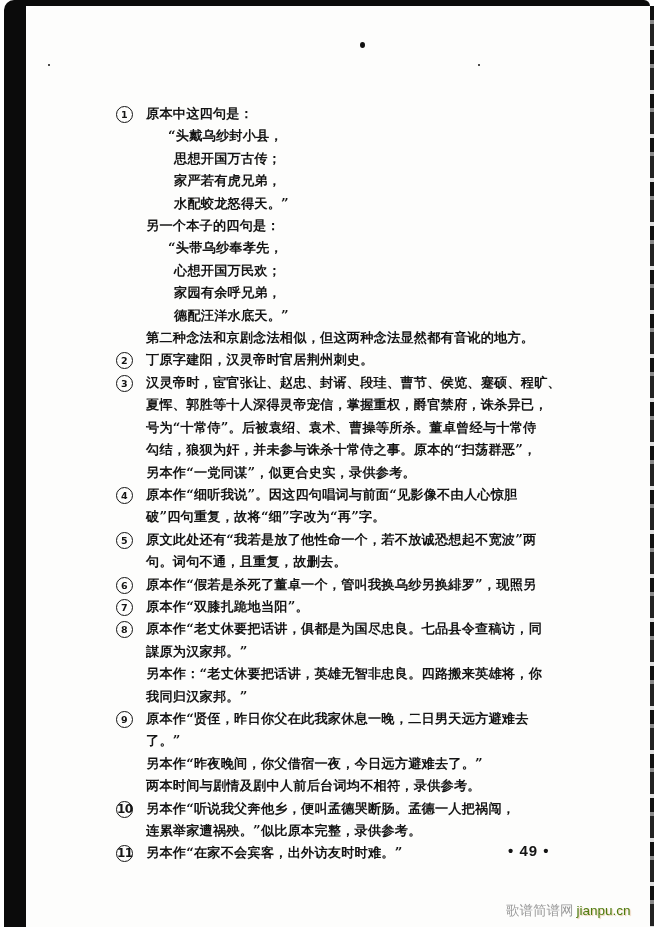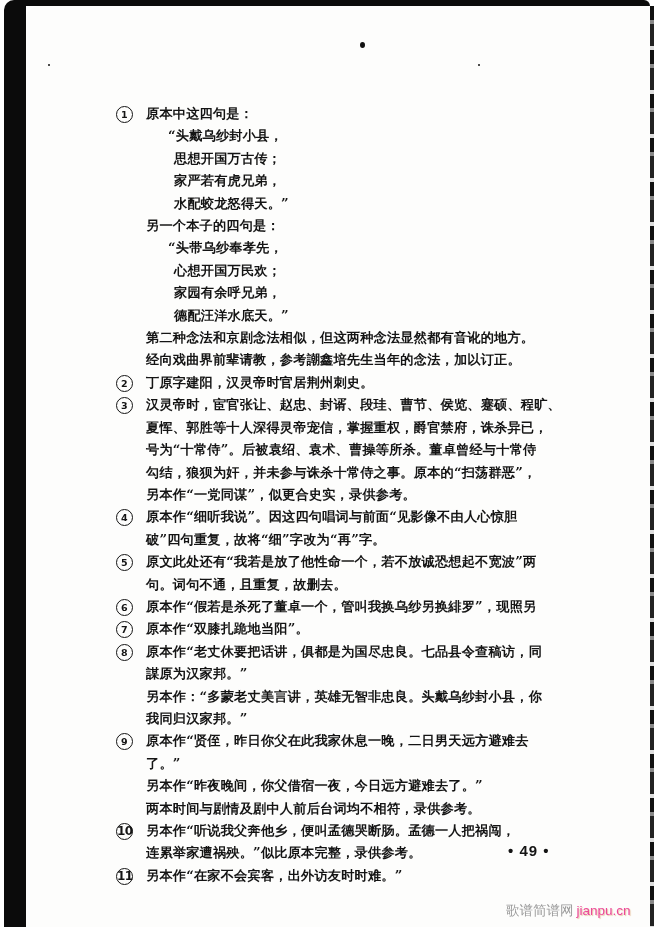--- a/index.html
+++ b/index.html
@@ -104,21 +104,21 @@
     .watermark {
       position: absolute;
       left: 506px;
       top: 902px;
       font-size: 13.5px;
       color: #9a9a9a;
       font-family: "DejaVu Sans", sans-serif;
       white-space: nowrap;
     }
     .watermark .wm-en {
-      color: #ec4899;
+      color: #4d7c0f;
       font-family: "Liberation Sans", sans-serif;
       margin-left: 3px;
       text-shadow: 1px 1px 1px #e8c8a8;
       margin-top: 16px;
     }
   </style>
 </head>
 <body>
 
 <div class="scan-edge-left"></div>
@@ -139,21 +139,20 @@
     <p class="verse first">“头戴乌纱封小县，</p>
     <p class="verse">思想开国万古传；</p>
     <p class="verse">家严若有虎兄弟，</p>
     <p class="verse">水配蛟龙怒得天。”</p>
     <p class="para">另一个本子的四句是：</p>
     <p class="verse first">“头带乌纱奉孝先，</p>
     <p class="verse">心想开国万民欢；</p>
     <p class="verse">家园有余呼兄弟，</p>
     <p class="verse">德配汪洋水底天。”</p>
     <p class="para">第二种念法和京剧念法相似，但这两种念法显然都有音讹的地方。</p>
-    <p class="para">经向戏曲界前辈请教，参考謿鑫培先生当年的念法，加以订正。</p>
   </div>
 
   <div class="note">
     <span class="num">2</span>
     <p class="para">丁原字建阳，汉灵帝时官居荆州刺史。</p>
   </div>
 
   <div class="note">
     <span class="num">3</span>
     <p class="para">汉灵帝时，宦官张让、赵忠、封谞、段珪、曹节、侯览、蹇硕、程旷、</p>
@@ -182,21 +181,21 @@
 
   <div class="note">
     <span class="num">7</span>
     <p class="para">原本作“双膝扎跪地当阳”。</p>
   </div>
 
   <div class="note">
     <span class="num">8</span>
     <p class="para">原本作“老丈休要把话讲，俱都是为国尽忠良。七品县令查稿访，同</p>
     <p class="para">謀原为汉家邦。”</p>
-    <p class="para">另本作：“多蒙老丈美言讲，英雄无智非忠良。头戴乌纱封小县，你</p>
+    <p class="para">另本作：“老丈休要把话讲，英雄无智非忠良。四路搬来英雄将，你</p>
     <p class="para">我同归汉家邦。”</p>
   </div>
 
   <div class="note">
     <span class="num">9</span>
     <p class="para">原本作“贤侄，昨日你父在此我家休息一晚，二日男天远方避难去</p>
     <p class="para">了。”</p>
     <p class="para">另本作“昨夜晚间，你父借宿一夜，今日远方避难去了。”</p>
     <p class="para">两本时间与剧情及剧中人前后台词均不相符，录供参考。</p>
   </div>

